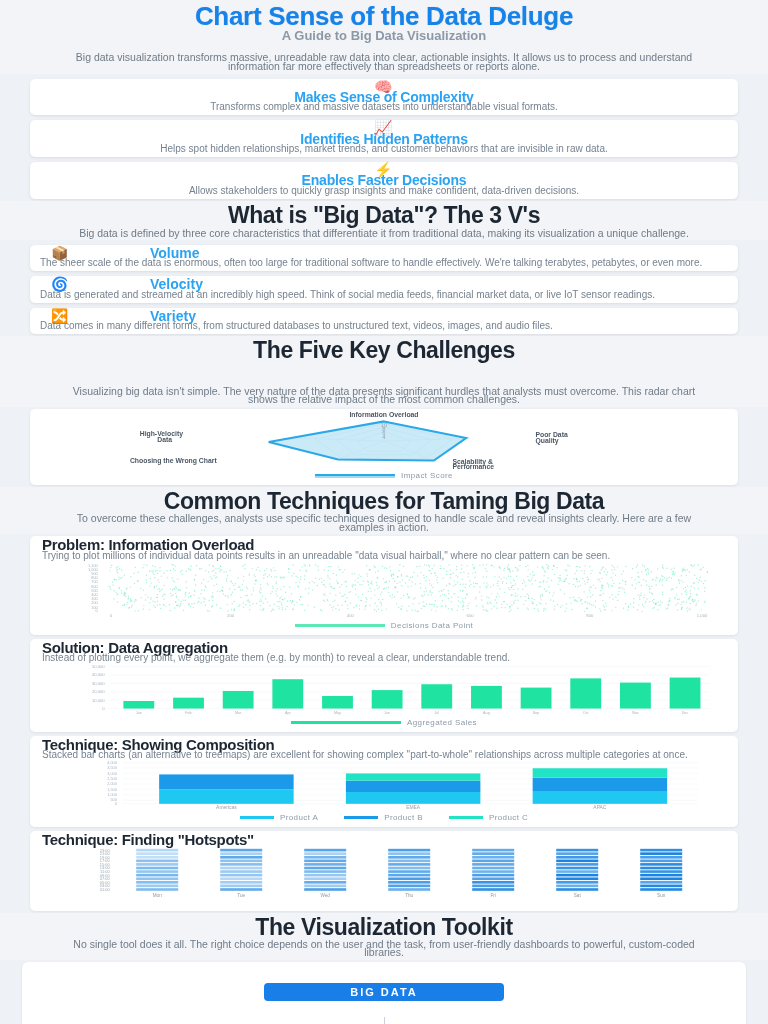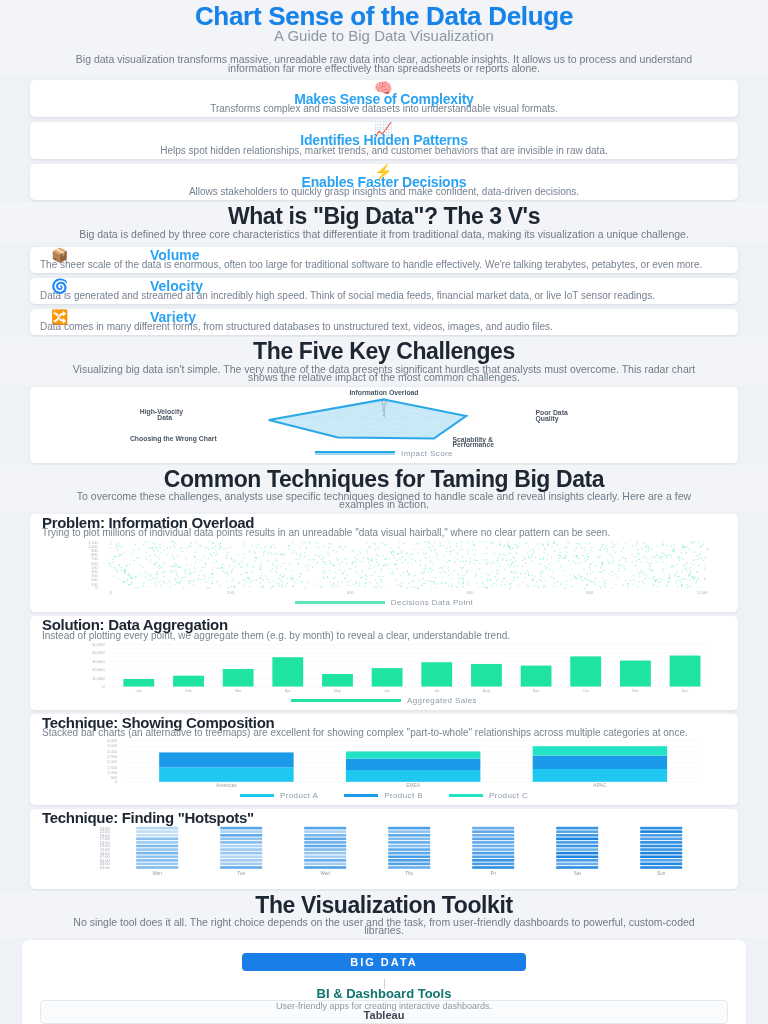--- a/index.html
+++ b/index.html
@@ -14,22 +14,22 @@
 
   
   .band { background: #f2f4f7; padding: 2px 30px 3px; }
 
   .h1 {
     font-size: 26px; font-weight: 800; color: #1783e8;
     text-align: center; line-height: 0.78; letter-spacing: -0.3px;
     text-shadow: 0 0 1px rgba(23,131,232,.35);
   }
   .sub {
-    font-size: 15px; color: #8c98a6; text-align: center;
-    line-height: 0.85; font-weight: 400;
+    font-size: 13px; color: #8c98a6; text-align: center;
+    line-height: 0.85; font-weight: 700;
   }
   .h2 {
     font-size: 23px; font-weight: 800; color: #1d2733;
     text-align: center; line-height: 0.74; letter-spacing: -0.4px;
   }
   .body-text {
     font-size: 10.5px; color: #6f7b88; text-align: center;
     line-height: 0.82; padding: 1px 28px 0;
   }
 
@@ -75,21 +75,21 @@
   .legend-group { display: flex; gap: 26px; justify-content: center; align-items: flex-end; }
 
   .axis-lab { font-size: 6px; fill: #9aa5b1; }
 
   
   .toolkit { background: #fff; margin: 2px 22px 4px; border-radius: 6px; padding: 5px 18px 8px;
              box-shadow: 0 1px 3px rgba(25,40,60,.08); }
   .pill {
     background: #1a7ee8; color: #fff; font-weight: 800; font-size: 11px;
     letter-spacing: 2px; text-align: center; border-radius: 4px;
-    padding: 3px 0; width: 284px; margin: 8px auto;
+    padding: 3px 0; width: 240px; margin: 16px auto;
   }
   .connector { width: 1px; height: 10px; background: #c9d2db; margin: 0 auto; }
   .tool-group { text-align: center; }
   .tg-title { font-size: 13px; font-weight: 800; color: #0f766e; line-height: .8; }
   .tg-box {
     border: 1px solid #e3e8ee; background: #fafbfc; border-radius: 4px;
     padding: 2px 6px 3px; margin-top: 1px;
   }
   .tg-desc { font-size: 9px; color: #8d98a4; line-height: .82; }
   .tg-item { font-size: 11px; font-weight: 700; color: #3c4856; line-height: .82; }
@@ -150,21 +150,21 @@
       <div class="vrow">
         <span class="ico">🔀</span>
         <span class="vt">Variety</span>
       </div>
       <div class="vd">Data comes in many different forms, from structured databases to unstructured text, videos, images, and audio files.</div>
     </div>
   </div>
 
   <div class="band" style="padding-top:6px;">
     <div class="h2">The Five Key Challenges</div>
-    <div class="body-text" style="padding-top:4px;">Visualizing big data isn't simple. The very nature of the data presents significant hurdles that analysts must overcome. This radar chart shows the relative impact of the most common challenges.</div>
+    <div class="body-text" style="padding-top:4px;margin-top:24px;">Visualizing big data isn't simple. The very nature of the data presents significant hurdles that analysts must overcome. This radar chart shows the relative impact of the most common challenges.</div>
   </div>
 
   <div class="chart-card" style="padding-top:2px;">
     <div class="plot">
       <svg viewBox="0 0 700 58" width="100%" height="58">
 
         <g stroke="#e9edf1" fill="none" stroke-width="0.7">
           <polygon points="350,12 420,28 393,48 307,48 280,28"></polygon>
           <polygon points="350,16 398,29 380,44 320,44 302,29"></polygon>
           <polygon points="350,20 377,30 367,41 333,41 323,30"></polygon>

